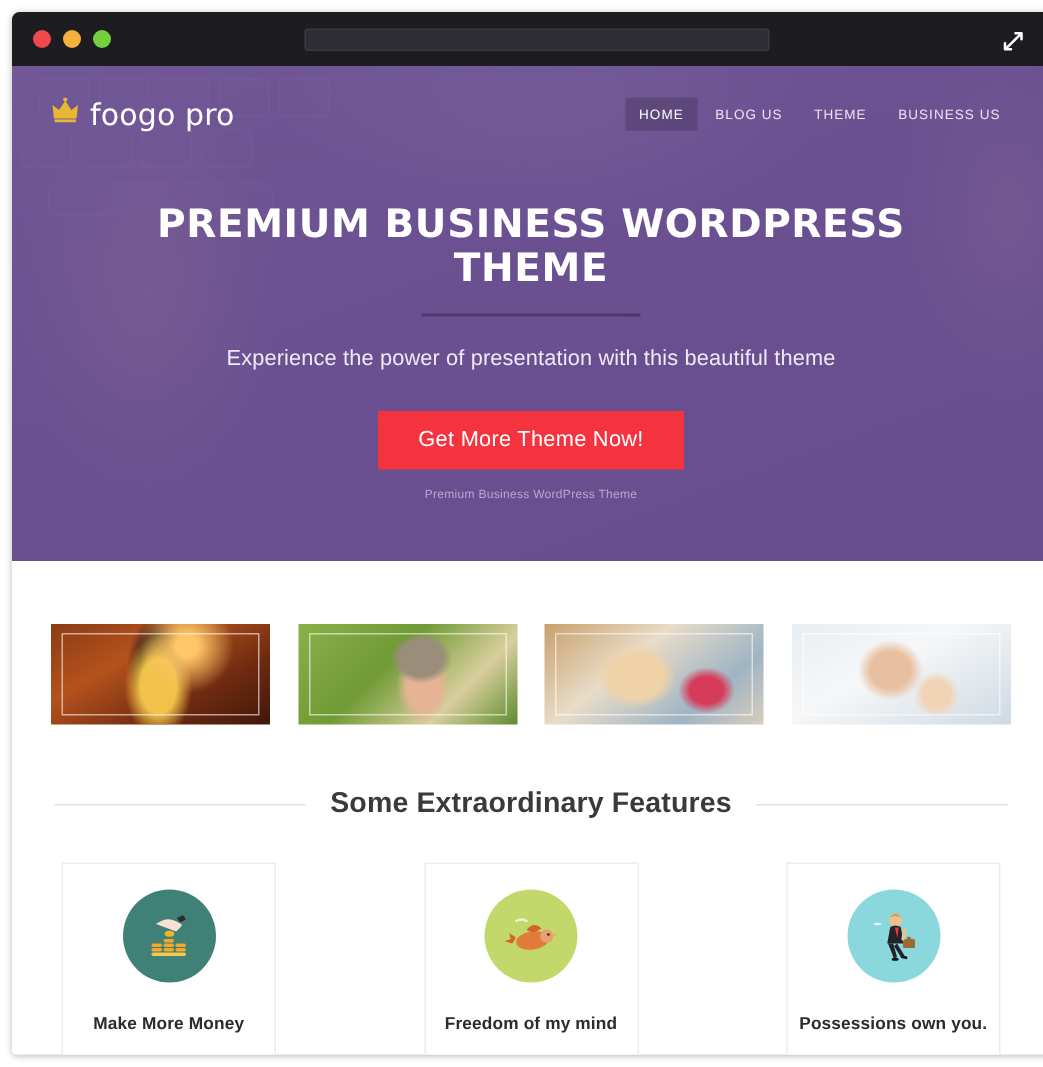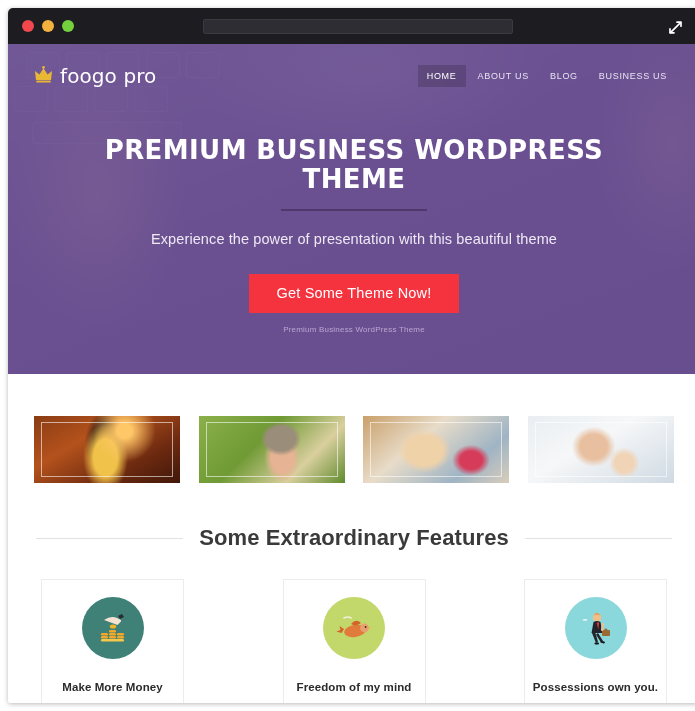--- a/index.html
+++ b/index.html
@@ -146,21 +146,21 @@
       radial-gradient(ellipse 18px 18px at 66% 70%, #f1d3b6 0 50%, rgba(241,211,182,0) 86%),
       linear-gradient(150deg,#e9eef2 0%,#f6f7f8 42%,#dfe6ec 76%,#cfd9e2 100%); }
 
   
   .features-head {
     display:flex; align-items:center; gap:16px;
     margin:42px 28px 0;
   }
   .features-head .rule { flex:1; height:1px; background:#e2e2e2; }
   .features-title {
-    font-size:22px; color:#3a3a3a; white-space:nowrap; letter-spacing:.1px;
+    font-size:19px; color:#3a3a3a; white-space:nowrap; letter-spacing:.1px;
   }
   .cards {
     display:flex; gap:20px; padding:28px 33px 0; justify-content:space-between;
   }
   .card {
     width:143px; height:133px;
     border:1px solid #ececec; background:#fff;
     display:flex; flex-direction:column; align-items:center;
     padding-top:17px;
   }
@@ -223,31 +223,31 @@
               <svg width="19" height="17" viewBox="0 0 19 17">
                 <path d="M2 14 L1 5 L5.4 8.4 L9.5 2.2 L13.6 8.4 L18 5 L17 14 Z" fill="#e8b835"></path>
                 <rect x="2.4" y="14.6" width="14.2" height="1.9" fill="#e8b835"></rect>
                 <circle cx="9.5" cy="1.4" r="1.4" fill="#e8b835"></circle>
               </svg>
             </span>
             <span class="logo-text">foogo pro</span>
           </div>
           <div class="menu">
             <a class="menu-item active" href="#">HOME</a>
-            <a class="menu-item" href="#">ABOUT US</a>
-            <a class="menu-item" href="#">BLOG</a>
+            <a class="menu-item" href="#">BLOG US</a>
+            <a class="menu-item" href="#">THEME</a>
             <a class="menu-item" href="#">BUSINESS US</a>
           </div>
         </nav>
 
         <div class="hero-body">
           <h1 class="hero-title">PREMIUM BUSINESS WORDPRESS THEME</h1>
           <div class="hero-rule"></div>
           <p class="hero-sub">Experience the power of presentation with this beautiful theme</p>
-          <button class="cta-btn">Get Some Theme Now!</button>
+          <button class="cta-btn">Get More Theme Now!</button>
           <p class="cta-note">Premium Business WordPress Theme</p>
         </div>
       </div>
     </section>
 
     <section class="thumbs">
       <div class="thumb t1">
         <span class="thumb-frame"></span>
       </div>
       <div class="thumb t2">

